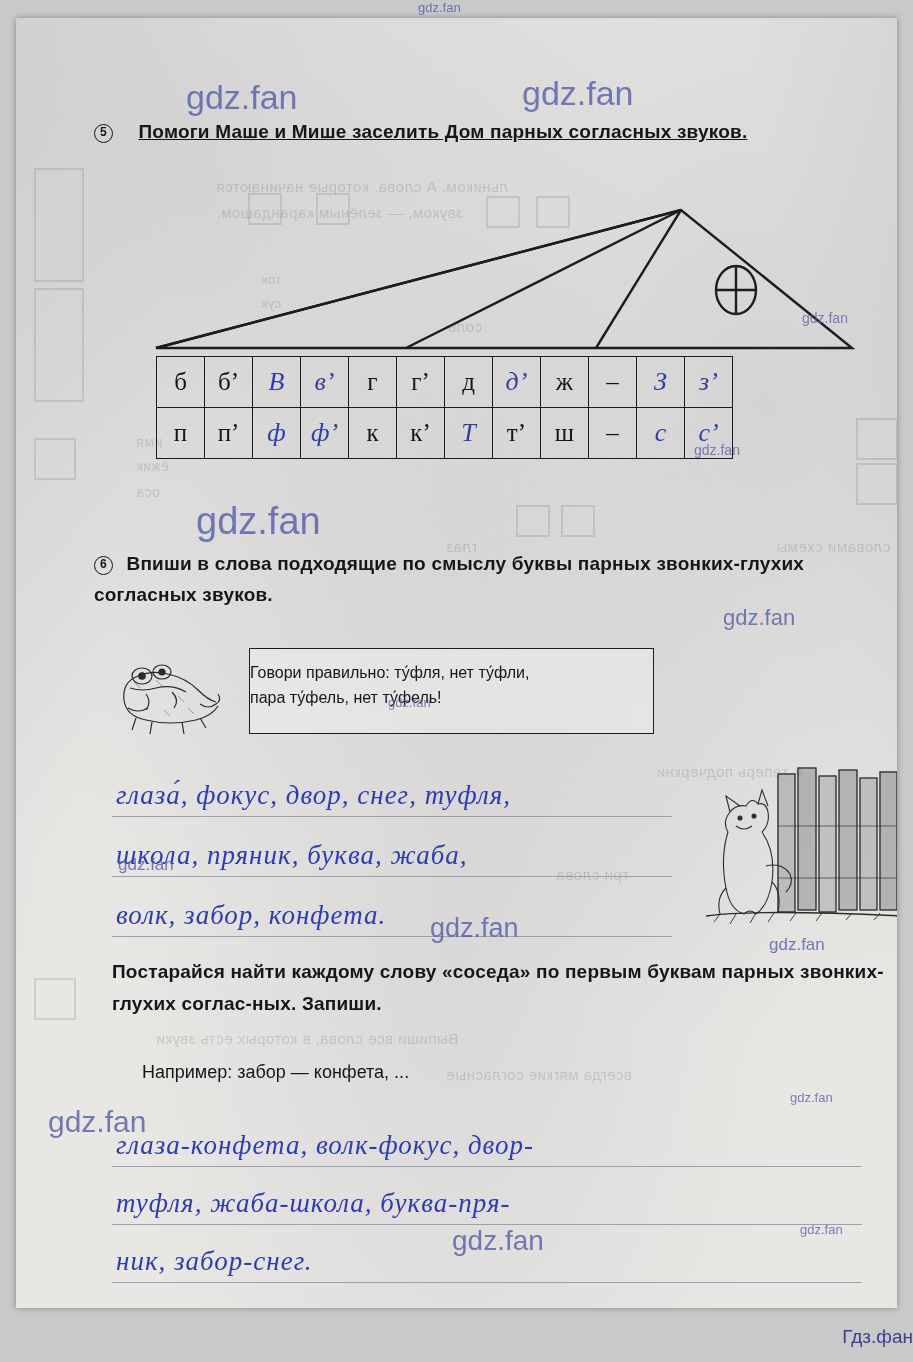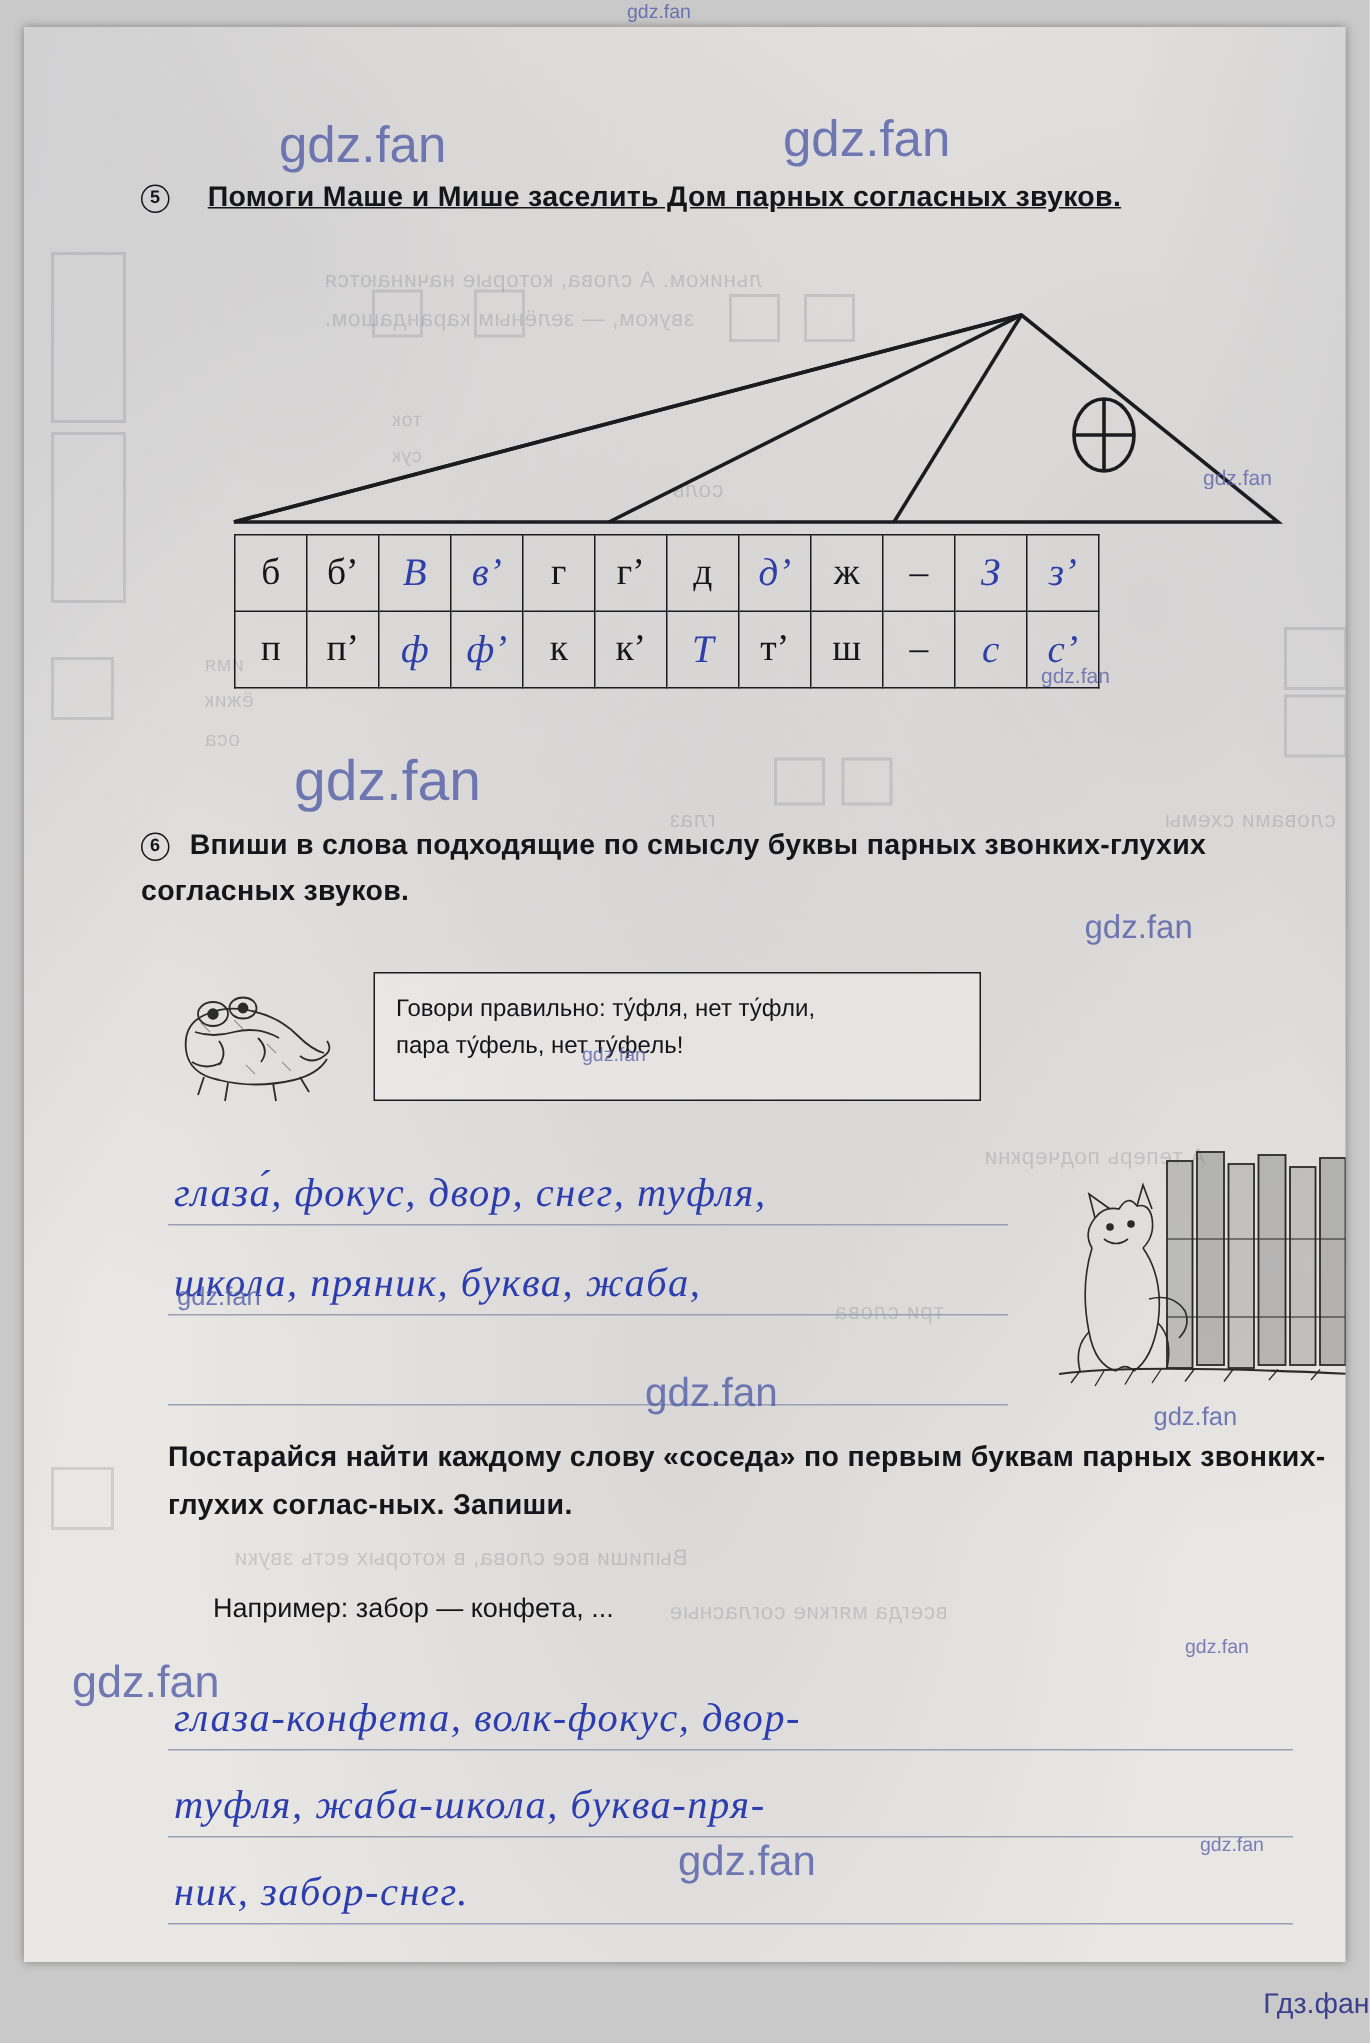--- a/index.html
+++ b/index.html
@@ -93,21 +93,21 @@
     font-style:italic;
     font-size:26px;
   }
 
   
   .saybox{
     position:absolute;left:233px;top:630px;width:405px;height:86px;
     border:1.5px solid #1b1c20;
     background:rgba(240,239,236,.55);
     box-sizing:border-box;
-    padding:12px 14px;
+    padding:12px 0;
     font-size:16px;color:#15161a;line-height:1.55;
     font-family:"Liberation Sans", sans-serif;
   }
 
   
   .hline{
     position:absolute;height:0;border-top:1.3px solid #9aa0b4;
   }
   .hw{
     position:absolute;
@@ -247,20 +247,21 @@
     <div>Говори правильно: ту́фля, нет ту́фли,</div>
     <div>пара ту́фель, нет ту́фель!</div>
   </div>
 
   <div class="hline" style="left:96px;top:798px;width:560px;"></div>
   <div class="hline" style="left:96px;top:858px;width:560px;"></div>
   <div class="hline" style="left:96px;top:918px;width:560px;"></div>
 
   <div class="hw" style="left:100px;top:762px;font-size:27px;letter-spacing:1px;">глаза́, фокус, двор, снег, туфля,</div>
   <div class="hw" style="left:100px;top:822px;font-size:27px;letter-spacing:1px;">школа, пряник, буква, жаба,</div>
+  <div class="hw" style="left:100px;top:882px;font-size:27px;letter-spacing:1px;">волк, забор, конфета.</div>
 
   <svg class="scene" viewBox="0 0 195 175">
     <g stroke="#2b2b2b" stroke-width="1.1" fill="none">
 
       <rect x="72" y="8" width="17" height="138" fill="#9d9d9d" opacity=".55"></rect>
       <rect x="92" y="2" width="18" height="142" fill="#8e8e8e" opacity=".55"></rect>
       <rect x="113" y="10" width="17" height="136" fill="#a2a2a2" opacity=".5"></rect>
       <rect x="133" y="4" width="18" height="140" fill="#909090" opacity=".55"></rect>
       <rect x="154" y="12" width="17" height="132" fill="#9d9d9d" opacity=".5"></rect>
       <rect x="174" y="6" width="17" height="138" fill="#8b8b8b" opacity=".55"></rect>

